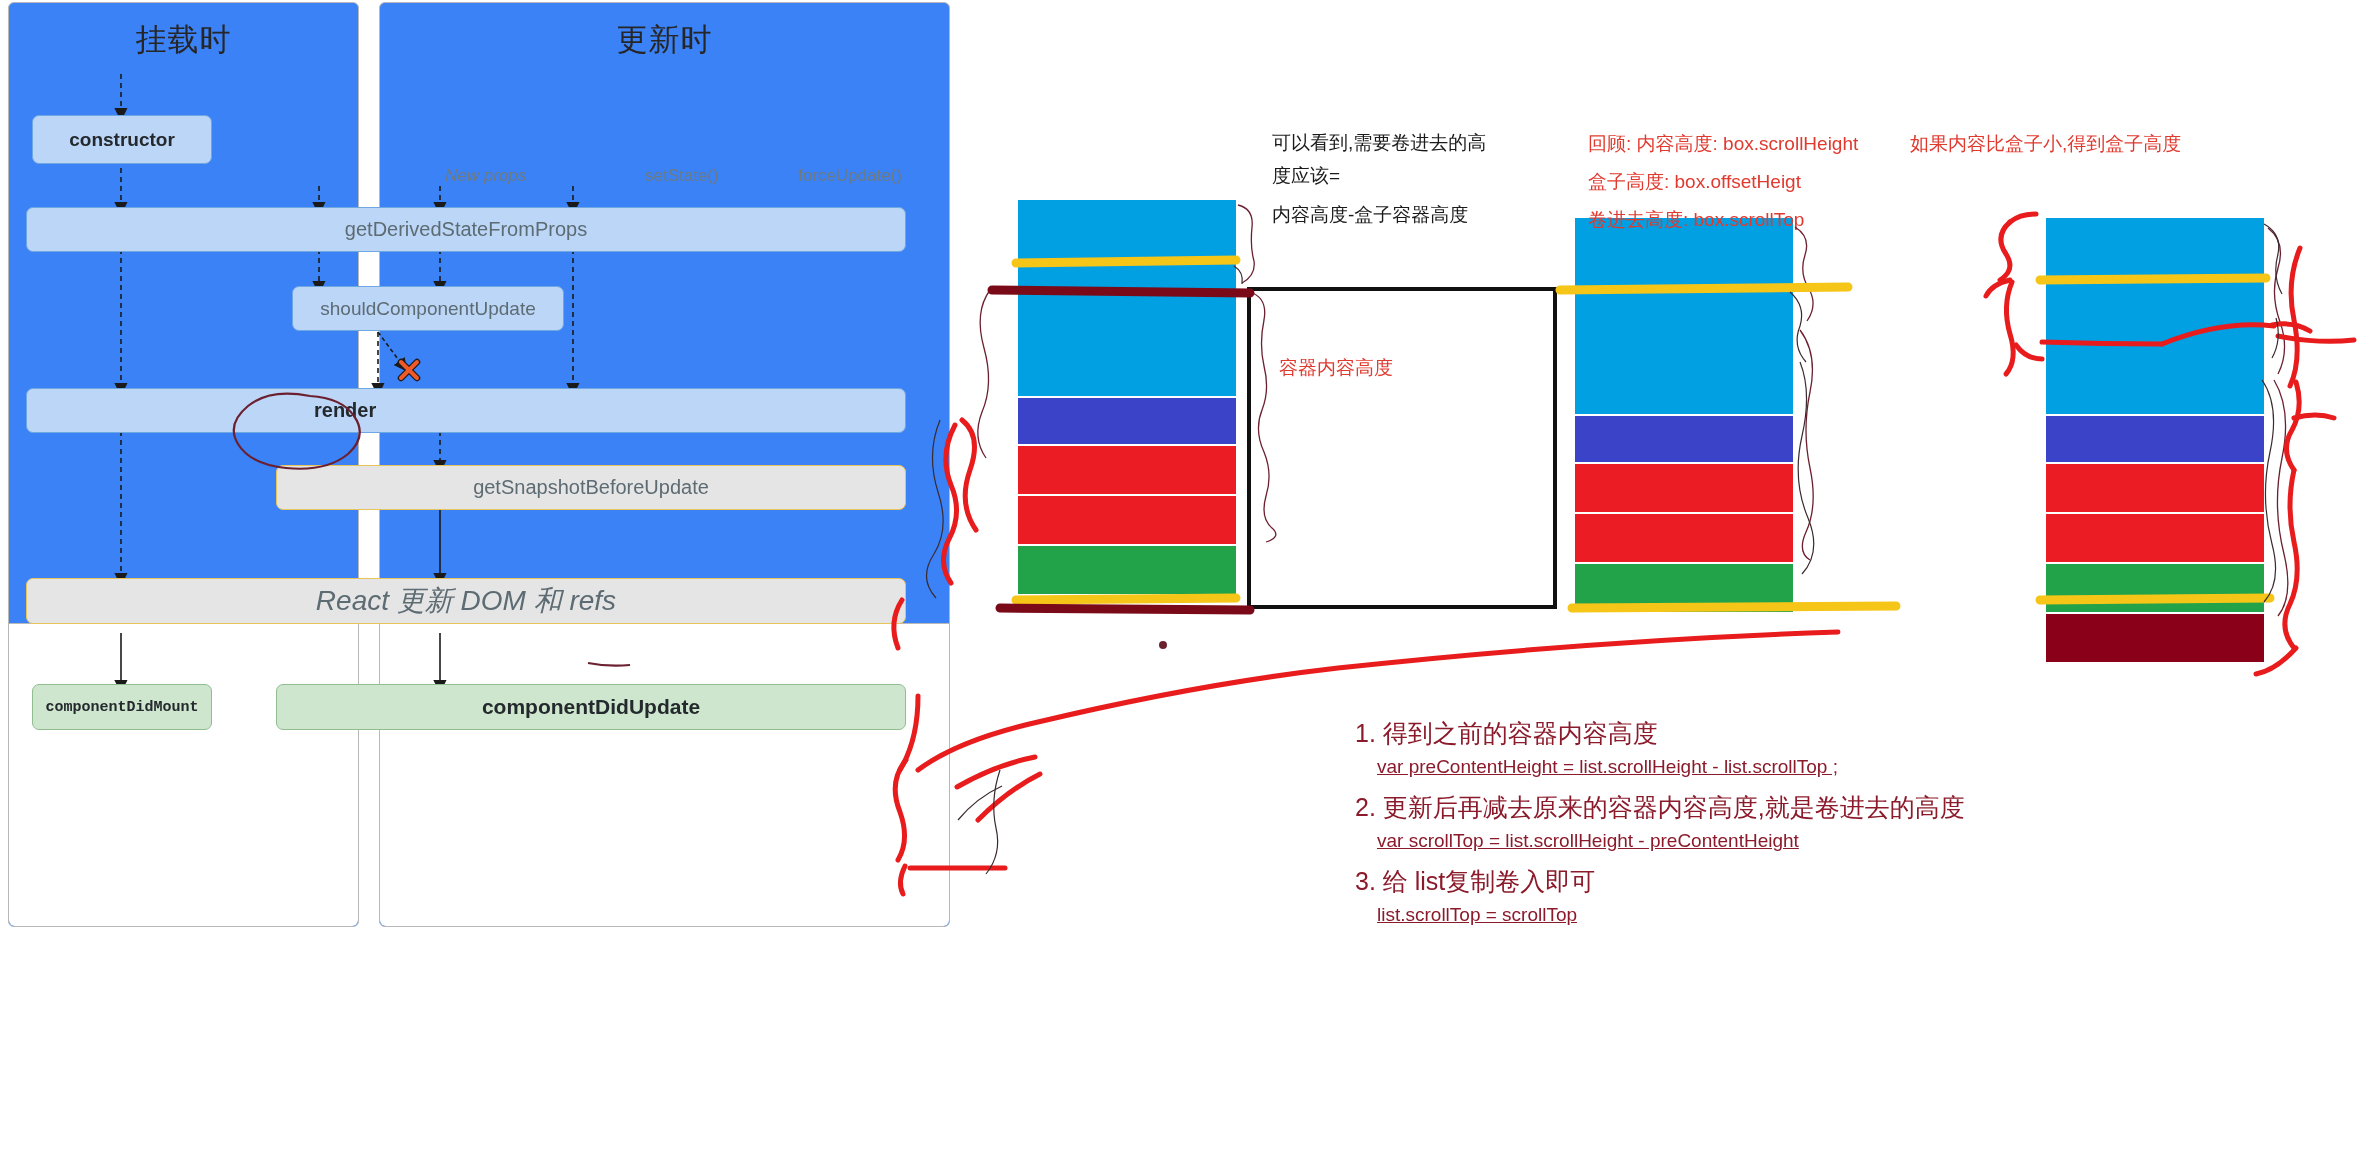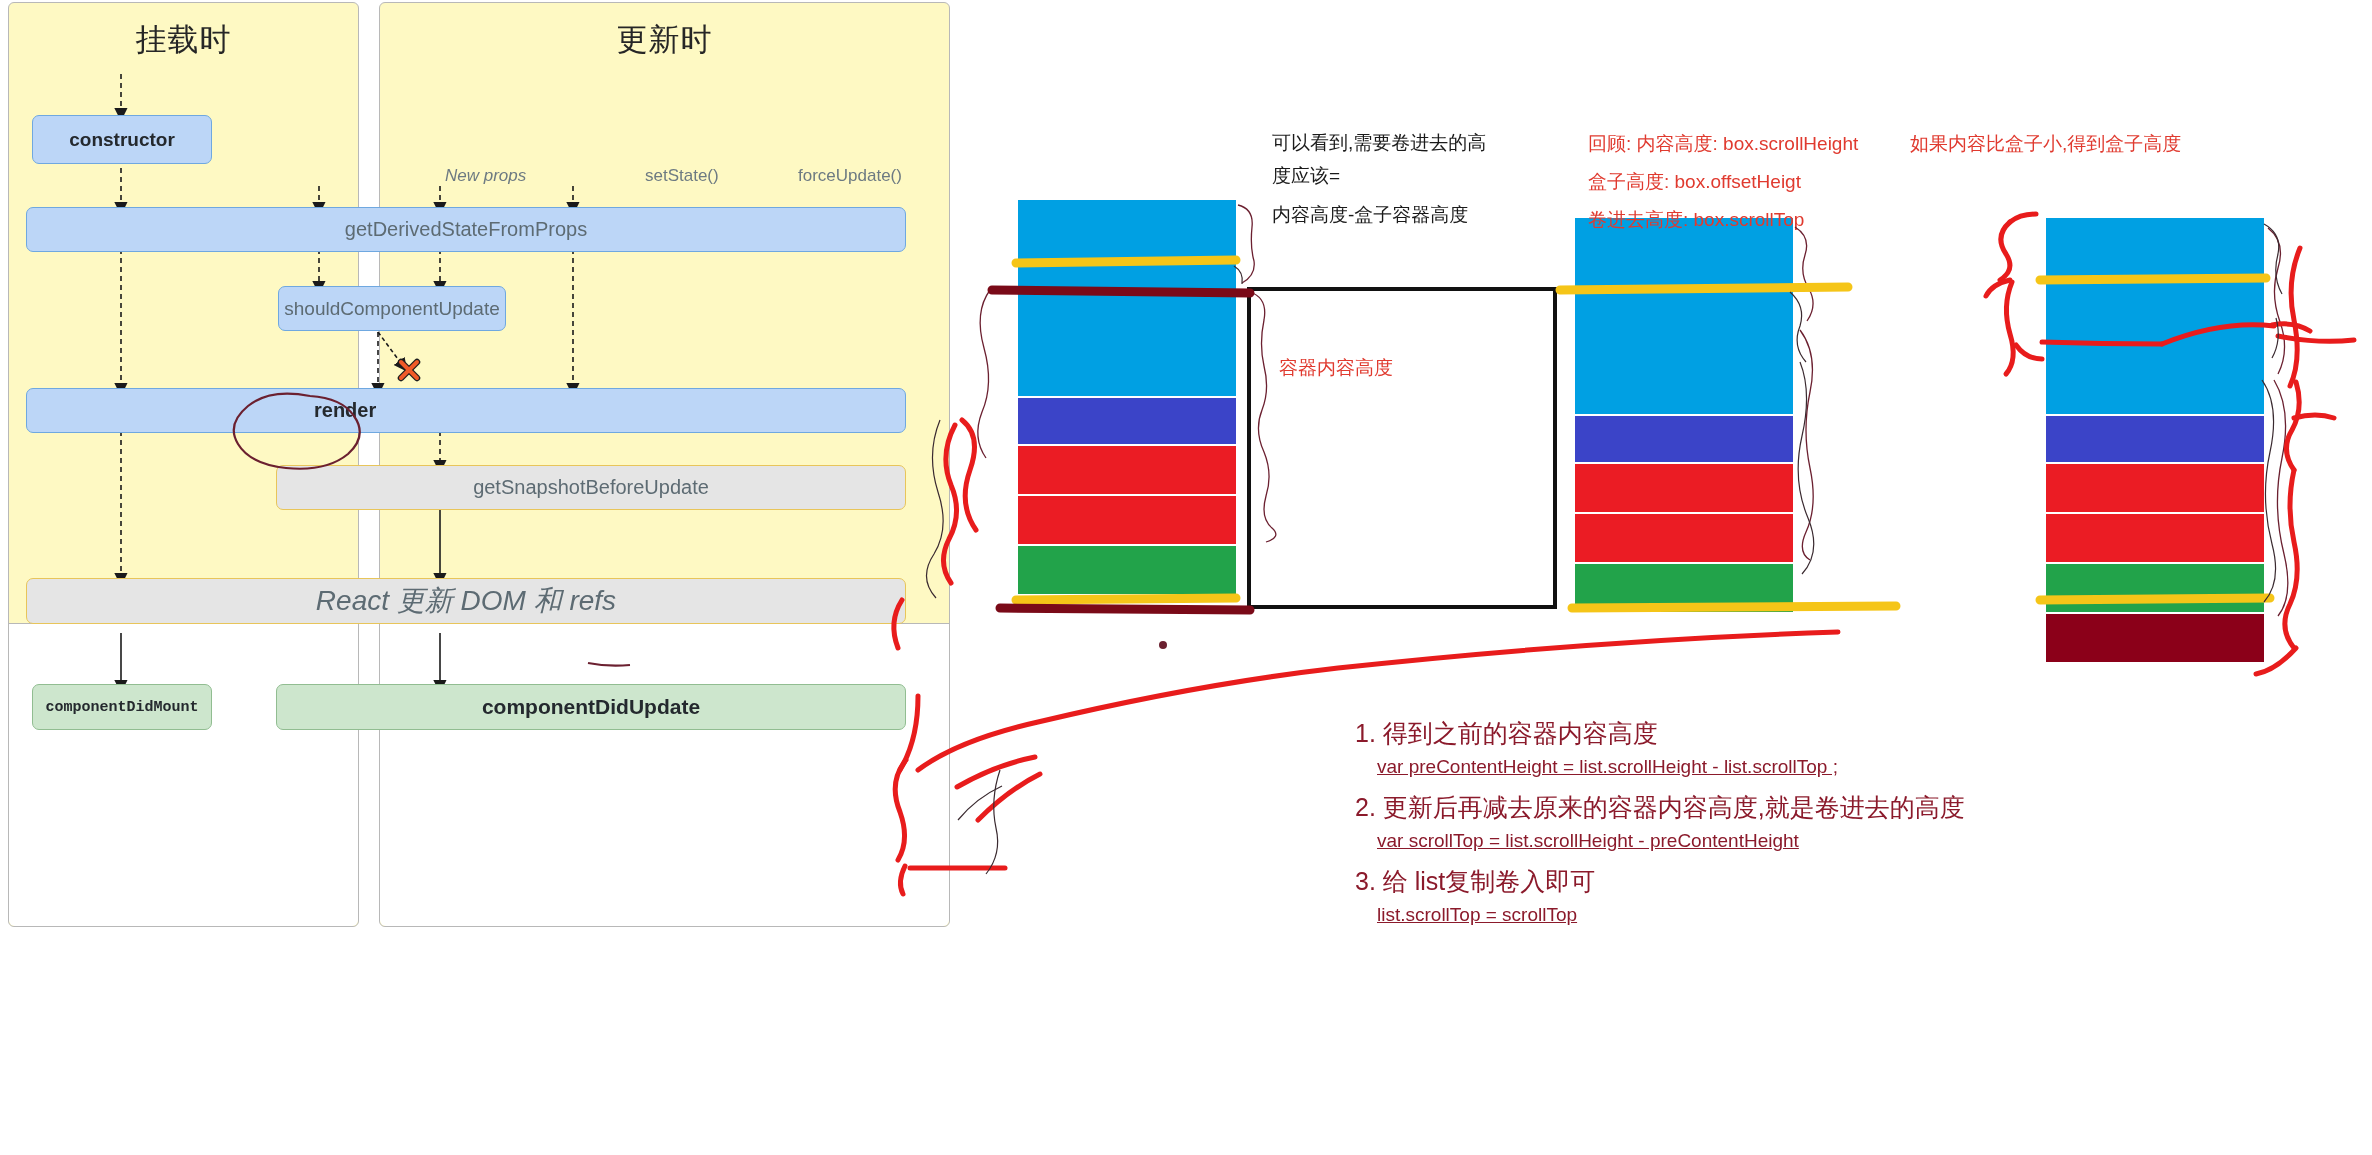--- a/index.html
+++ b/index.html
@@ -1,21 +1,21 @@
 <!DOCTYPE html>
 <html><head>
 <meta charset="utf-8">
 <style>
   html,body{margin:0;padding:0;background:#ffffff;}
   body{width:2372px;height:1155px;position:relative;overflow:hidden;
        font-family:"Liberation Sans","DejaVu Sans",sans-serif;}
 
   
   #lifecycle{position:absolute;left:8px;top:2px;width:942px;height:925px;}
-  .panel{position:absolute;top:0;background:#fef9c3;border:1px solid #b8b8b8;
+  .panel{position:absolute;top:0;background:#3b82f6;border:1px solid #b8b8b8;
          border-radius:6px;box-sizing:border-box;height:925px;}
   .panel.mount{left:0;width:351px;}
   .panel.update{left:371px;width:571px;}
   .panel-split{position:absolute;left:0;right:0;top:620px;height:1px;background:#b8b8b8;}
   .panel-lower{position:absolute;left:0;right:0;top:621px;bottom:0;background:#ffffff;
                border-bottom-left-radius:6px;border-bottom-right-radius:6px;}
   .panel-title{position:absolute;top:16px;left:0;right:0;text-align:center;
                font-size:31px;color:#262626;letter-spacing:1px;}
 
   .node{position:absolute;box-sizing:border-box;border-radius:7px;
@@ -118,21 +118,21 @@
   </svg>
 
   <div class="node node-blue" style="left:24px;top:113px;width:180px;height:49px;">
     <span class="node-label bold" style="font-size:19px;">constructor</span>
   </div>
 
   <div class="node node-blue" style="left:18px;top:205px;width:880px;height:45px;">
     <span class="node-label grey" style="font-size:20px;">getDerivedStateFromProps</span>
   </div>
 
-  <div class="node node-blue" style="left:270px;top:284px;width:228px;height:45px;">
+  <div class="node node-blue" style="left:284px;top:284px;width:272px;height:45px;">
     <span class="node-label grey" style="font-size:19px;">shouldComponentUpdate</span>
   </div>
 
   <div class="node node-blue" style="left:18px;top:386px;width:880px;height:45px;">
     <span class="node-label bold" style="font-size:20px;position:absolute;left:287px;">render</span>
   </div>
 
   <div class="node node-yellow" style="left:268px;top:463px;width:630px;height:45px;">
     <span class="node-label grey" style="font-size:20px;">getSnapshotBeforeUpdate</span>
   </div>

